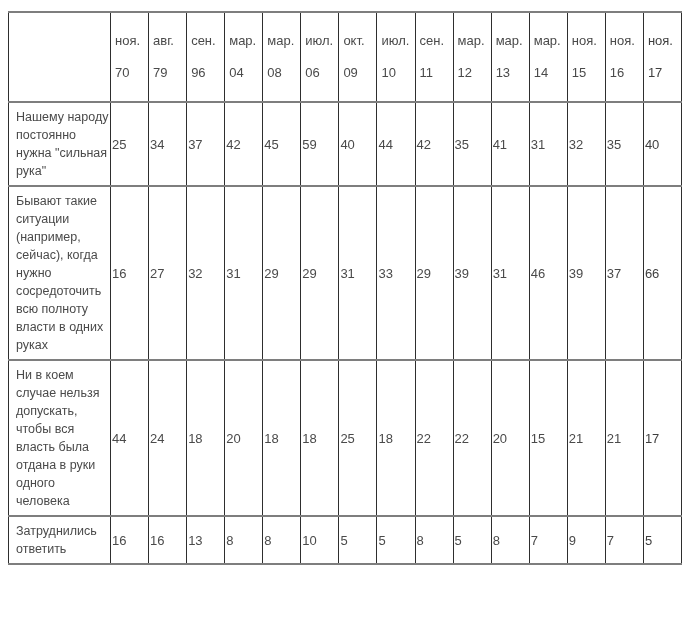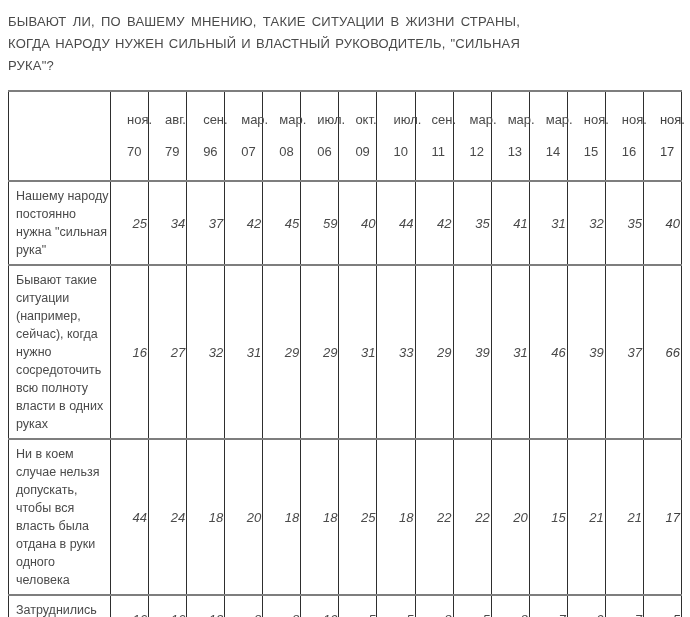--- a/index.html
+++ b/index.html
@@ -40,43 +40,41 @@
     border-top: 2px solid #7e7e7e;
     border-bottom: 2px solid #7e7e7e;
     font-weight: 400;
     box-sizing: border-box;
   }
   col.label-col { width: 102px; }
   table.results th {
     height: 90px;
     text-align: left;
     vertical-align: middle;
-    padding: 16px;
+    padding: 4px;
   }
   th .month { line-height: 16px; margin-bottom: 16px; }
   th .year  { line-height: 16px; }
   td.val {
-    text-align: right;
+    text-align: left;
     vertical-align: middle;
-    font-style: italic;
   }
   td.label {
     text-align: left;
     vertical-align: middle;
     padding: 5px 1px 5px 7px;
     font-size: 12.5px;
     line-height: 18px;
   }
   .bold { font-weight: 700; color: #3f3f3f; }
 </style>
 </head>
 <body>
 
 <div class="page">
-  <div class="title">БЫВАЮТ ЛИ, ПО ВАШЕМУ МНЕНИЮ, ТАКИЕ СИТУАЦИИ В ЖИЗНИ СТРАНЫ, КОГДА НАРОДУ НУЖЕН СИЛЬНЫЙ И ВЛАСТНЫЙ РУКОВОДИТЕЛЬ, "СИЛЬНАЯ РУКА"?</div>
 
   <table class="results">
     <colgroup>
       <col class="label-col">
     </colgroup>
     <thead>
         <tr>
           <th></th>
           <th>
             <div class="month">ноя.</div>
@@ -85,21 +83,21 @@
           <th>
             <div class="month">авг.</div>
             <div class="year">79</div>
           </th>
           <th>
             <div class="month">сен.</div>
             <div class="year">96</div>
           </th>
           <th>
             <div class="month">мар.</div>
-            <div class="year">07</div>
+            <div class="year">04</div>
           </th>
           <th>
             <div class="month">мар.</div>
             <div class="year">08</div>
           </th>
           <th>
             <div class="month">июл.</div>
             <div class="year">06</div>
           </th>
           <th>

